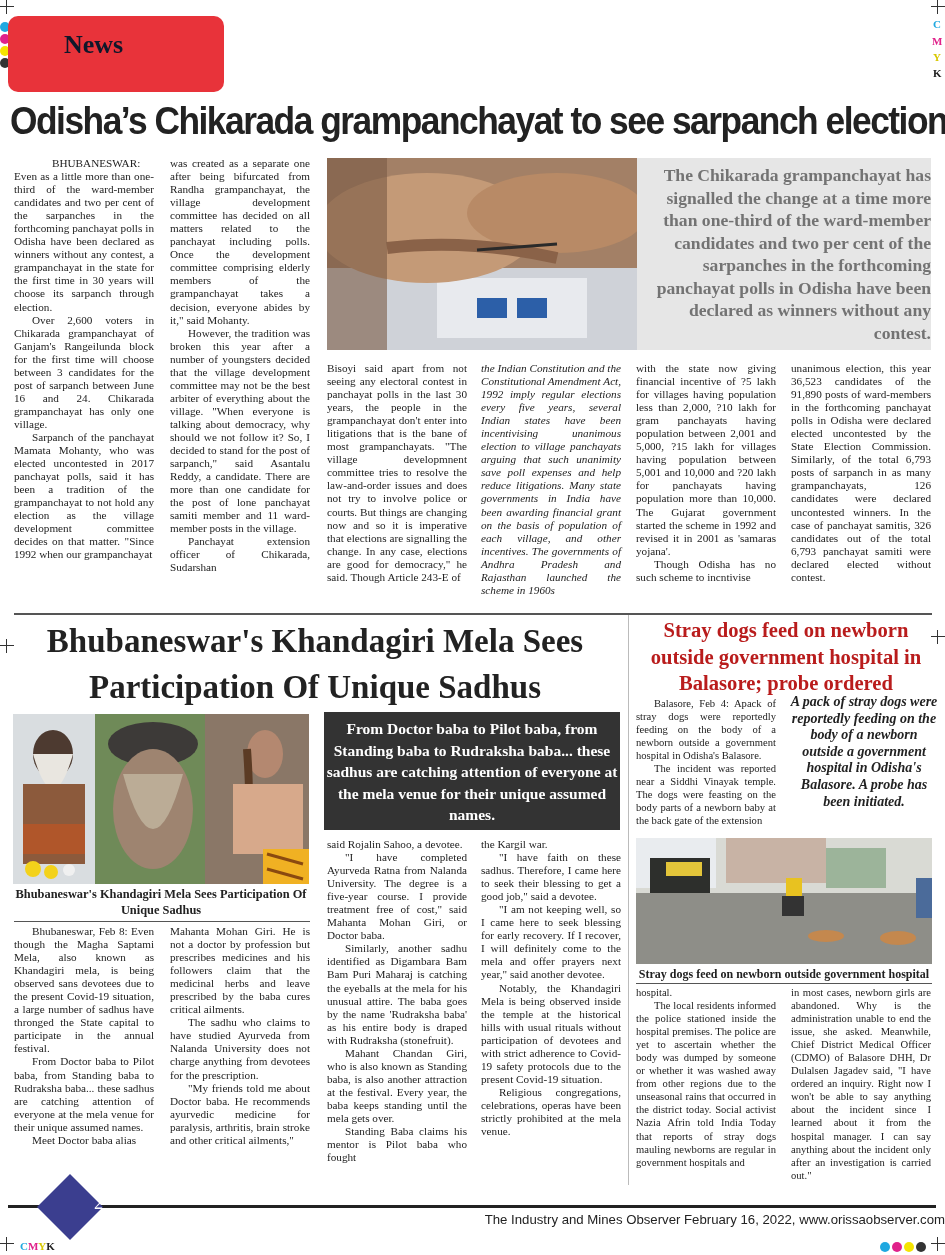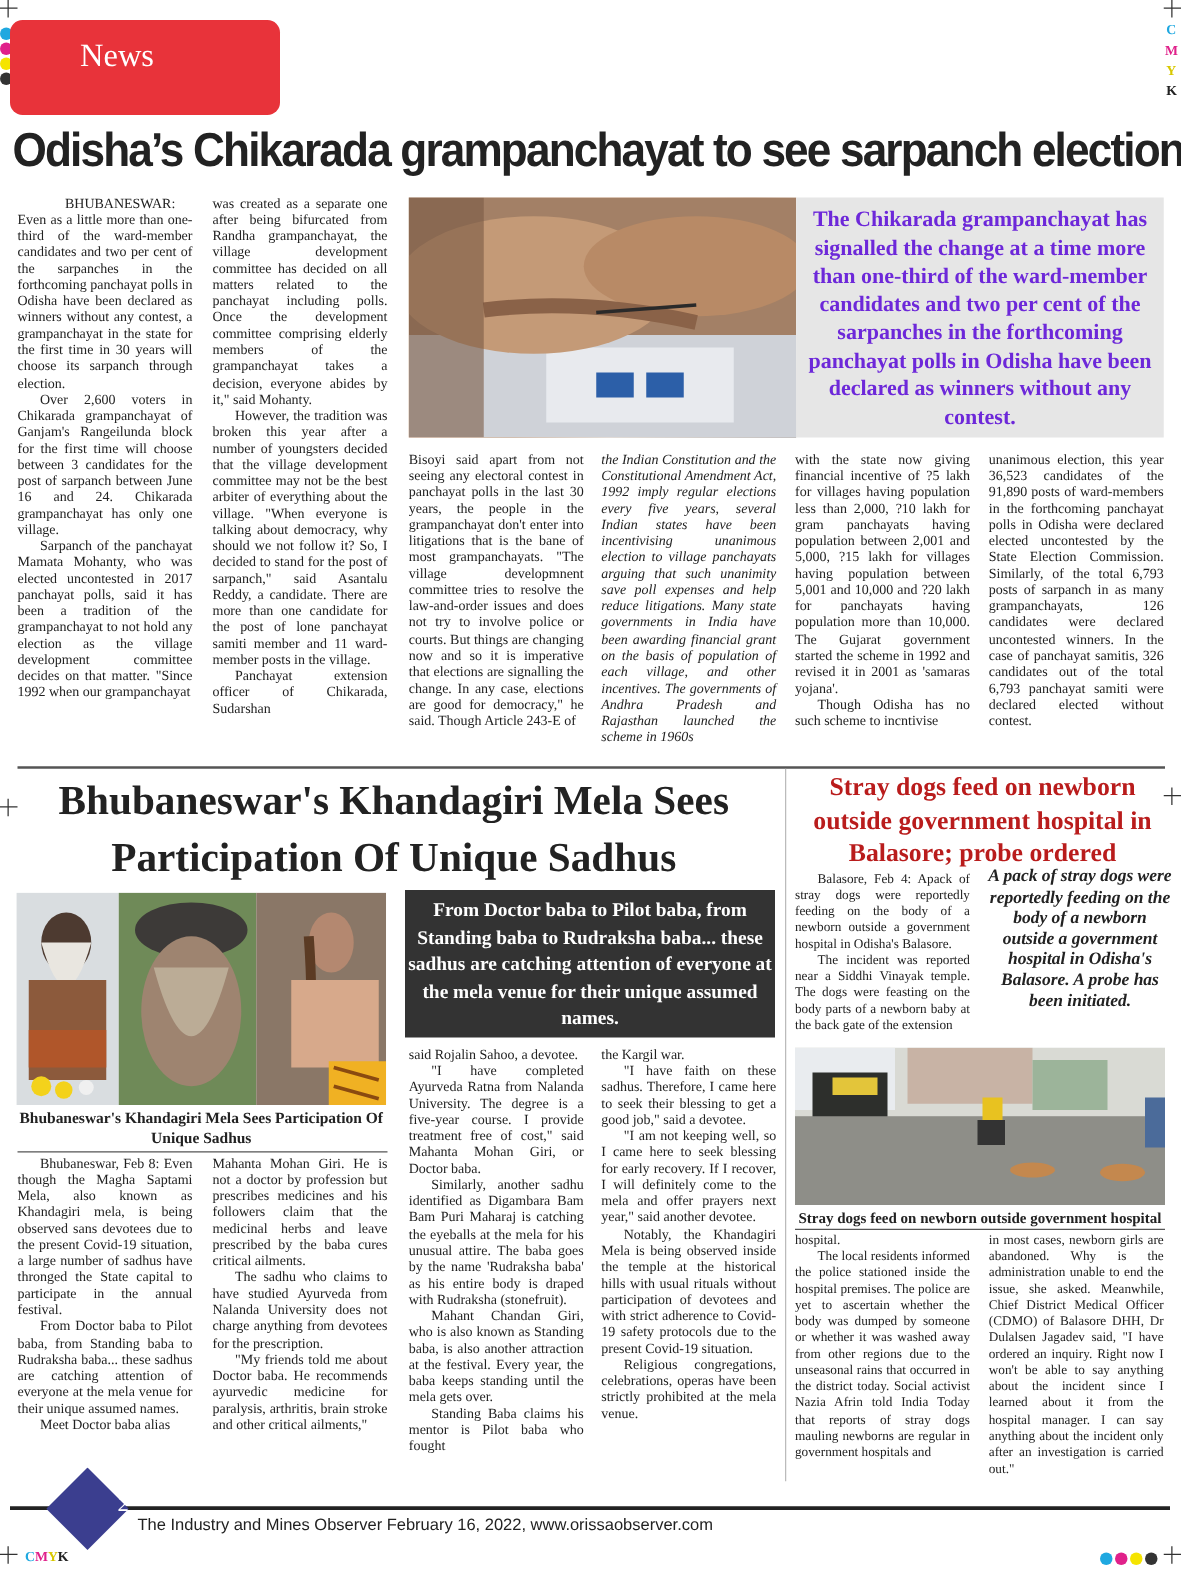--- a/index.html
+++ b/index.html
@@ -11,52 +11,52 @@
   
   .reg { position: absolute; width: 14px; height: 14px; }
   .reg::before { content: ""; position: absolute; left: 6px; top: 0; width: 1px; height: 14px; background: #333; }
   .reg::after { content: ""; position: absolute; left: 0; top: 6px; width: 14px; height: 1px; background: #333; }
 
   .dot { position: absolute; width: 10px; height: 10px; border-radius: 50%; }
   .cmyk-letter { position: absolute; font-family: "Liberation Serif", serif; font-weight: bold; font-size: 11px; }
 
   
   .news-badge { left: 8px; top: 16px; width: 216px; height: 76px; background: #e8333a; border-radius: 10px; }
-  .news-badge span { position: absolute; left: 56px; top: 14px; color: #ffffff; font-family: "Liberation Serif", serif; font-weight: normal; font-size: 26px; }
+  .news-badge span { position: absolute; left: 56px; top: 14px; color: #0f172a; font-family: "Liberation Serif", serif; font-weight: bold; font-size: 26px; }
 
   .headline-main { left: 10px; top: 100px; width: 925px; font-family: "Liberation Sans", sans-serif; font-weight: bold;
     font-size: 38px; letter-spacing: -1.6px; transform: scaleX(0.93); transform-origin: left; white-space: nowrap; color: #222; }
 
   .col { position: absolute; font-size: 11.2px; line-height: 13.05px; text-align: justify; color: #222; }
   .col p { text-indent: 18px; }
   .col p.noindent { text-indent: 0; }
 
   .photo { position: absolute; overflow: hidden; }
 
   .pull-gray { left: 637px; top: 158px; width: 294px; height: 192px; background: #e6e6e6; }
-  .pull-gray div { position: absolute; left: 0; top: 6px; width: 100%; text-align: center; font-weight: bold; font-size: 17.6px; line-height: 22.5px; color: #6d28d9; }
+  .pull-gray div { position: absolute; left: 0; top: 6px; width: 100%; text-align: right; font-weight: bold; font-size: 17.6px; line-height: 22.5px; color: #737373; }
 
   .rule { position: absolute; background: #555; height: 2px; }
 
   .headline2 { left: 10px; top: 618px; width: 610px; text-align: center; font-family: "Liberation Serif", serif; font-weight: bold;
     font-size: 33px; line-height: 46px; color: #222; }
 
   .dark-box { left: 324px; top: 712px; width: 296px; height: 118px; background: #333; }
   .dark-box div { position: absolute; left: 0; top: 6px; width: 100%; text-align: center; color: #fff; font-weight: bold; font-size: 15.5px; line-height: 21.5px; }
 
   .headline3 { left: 636px; top: 617px; width: 300px; text-align: center; font-weight: bold; font-size: 20.6px; line-height: 26.5px; color: #b91c1c; }
 
   .italic-pull { left: 790px; top: 694px; width: 148px; text-align: center; font-weight: bold; font-style: italic; font-size: 14px; line-height: 16.6px; color: #222; }
 
   .caption { position: absolute; text-align: center; font-weight: bold; font-size: 12.4px; line-height: 16px; color: #222; }
 
   .footer-line { left: 8px; top: 1205px; width: 928px; height: 3px; background: #222; }
   .page-diamond { left: 37px; top: 1174px; width: 66px; height: 66px; }
   .page-num { left: 90px; top: 1193px; font-size: 18px; color: #fff; }
-  .footer-text { left: 0; top: 1212px; width: 945px; text-align: left; padding-left: 110px; font-family: "Liberation Sans", sans-serif; font-size: 13.2px; color: #222; }
+  .footer-text { left: 0; top: 1212px; width: 945px; text-align: right; padding-left: 110px; font-family: "Liberation Sans", sans-serif; font-size: 13.2px; color: #222; }
 </style>
 </head>
 <body>
 
 <div class="reg" style="left:0;top:0;"></div>
 <div class="reg" style="left:931px;top:0;"></div>
 <div class="reg" style="left:0;top:639px;"></div>
 <div class="reg" style="left:931px;top:630px;"></div>
 <div class="reg" style="left:0;top:1237px;"></div>
 <div class="reg" style="left:931px;top:1237px;"></div>

